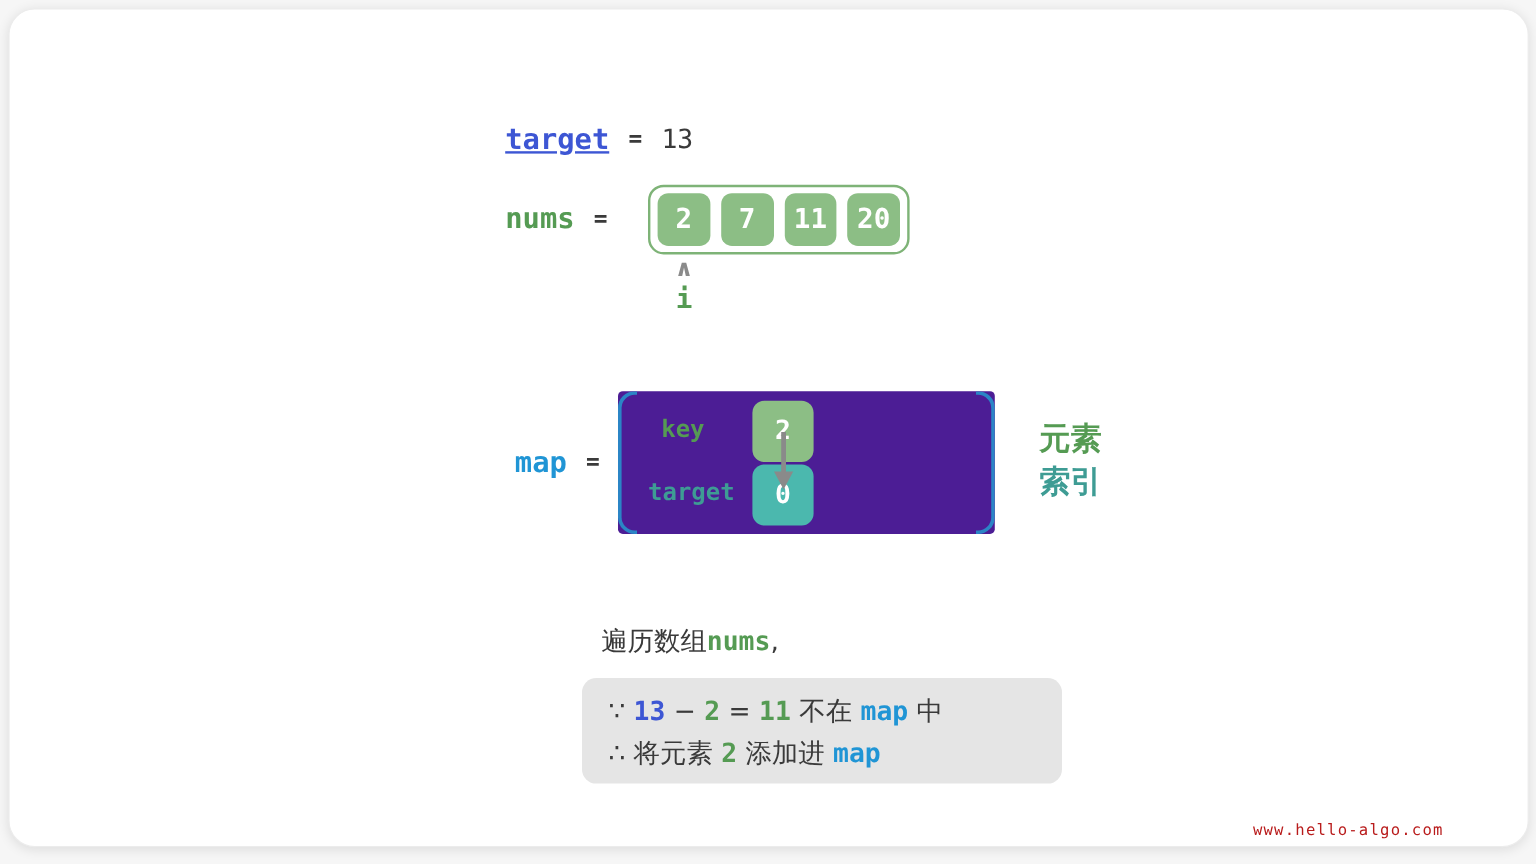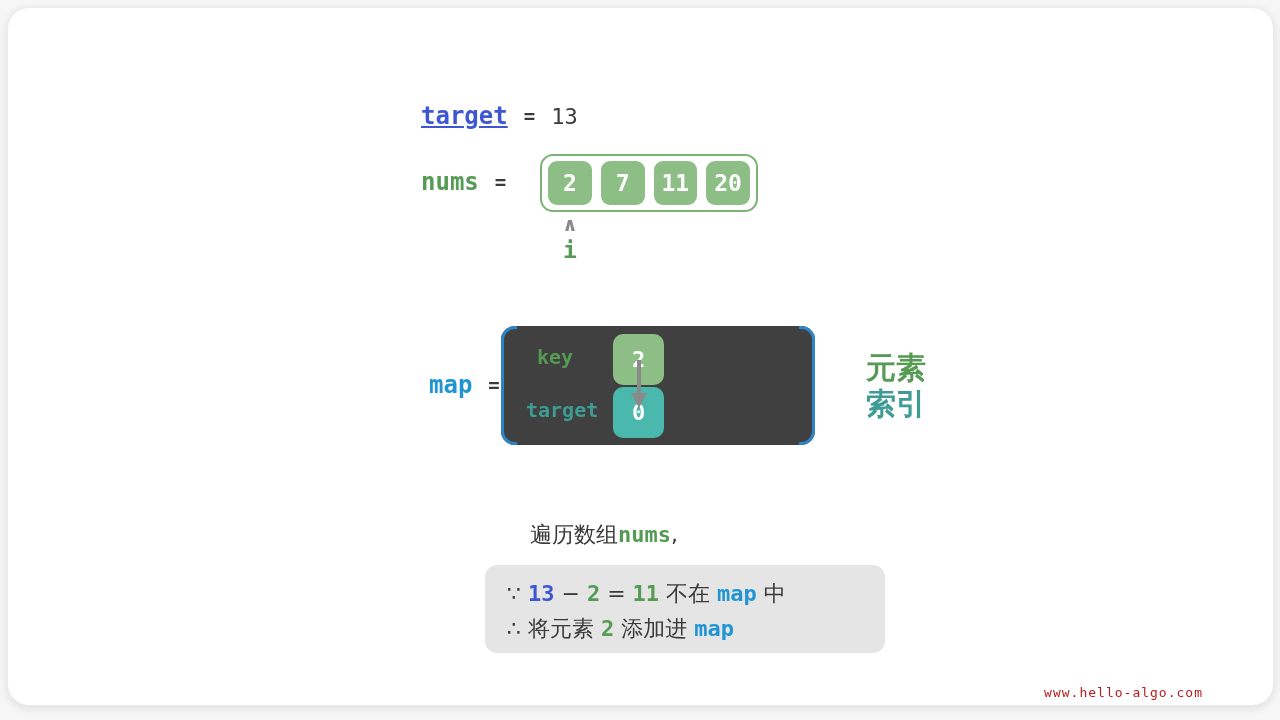--- a/index.html
+++ b/index.html
@@ -24,36 +24,36 @@
   .array-box{left:532px;top:146px;width:218px;height:58px;box-sizing:border-box;
     border:2px solid #7eb377;border-radius:13px;padding:5px 6px;
     display:flex;gap:9px;justify-content:center;align-items:center;background:#ffffff;}
   .array-cell{width:44px;height:44px;border-radius:9px;background:#8cbe85;
     color:#ffffff;font-size:23px;display:flex;align-items:center;justify-content:center;}
   .caret{left:547px;top:205px;width:30px;text-align:center;font-size:19px;
     font-weight:bold;color:#8a8a8a;}
   .i-label{left:547px;top:229px;width:30px;text-align:center;font-size:23px;color:#559b53;}
 
   
-  .map-box{left:493px;top:318px;width:314px;height:119px;background:#404040;border-radius:14px;}
+  .map-box{left:507px;top:318px;width:314px;height:119px;background:#4c1d95;border-radius:4px;}
   .bracket{position:absolute;top:0;bottom:0;width:16px;box-sizing:border-box;
     border:3px solid #2b85c6;}
   .bracket.left{left:0;border-right:none;border-radius:14px 0 0 14px;}
   .bracket.right{right:0;border-left:none;border-radius:0 14px 14px 0;}
   .map-key-label{position:absolute;left:36px;top:19px;font-size:20px;color:#559b53;}
   .map-value-label{position:absolute;left:25px;top:72px;font-size:20px;color:#3e9c94;}
   .map-cell{position:absolute;left:112px;width:51px;height:51px;border-radius:10px;
     color:#ffffff;font-size:22px;display:flex;align-items:center;justify-content:center;}
   .map-cell.key{top:8px;background:#8cbe85;}
   .map-cell.value{top:61px;background:#4bb8ae;}
   .kv-arrow{position:absolute;left:125px;top:34px;}
-  .cjk-label{font-size:30px;font-weight:bold;text-align:right;}
+  .cjk-label{font-size:26px;font-weight:bold;text-align:right;}
 
   
-  .caption{left:522px;top:512px;font-size:22px;display:flex;align-items:baseline;}
+  .caption{left:493px;top:512px;font-size:22px;display:flex;align-items:baseline;}
   .note-box{left:477px;top:557px;width:400px;height:88px;box-sizing:border-box;
     background:#e5e5e5;border-radius:12px;padding:11px 22px;}
   .note-line{font-size:22px;line-height:35px;white-space:pre;display:flex;align-items:baseline;}
   .seg-dark{color:#3a3a3a;font-family:"DejaVu Sans",sans-serif;}
   .seg-blue{color:#3d56d4;font-family:"DejaVu Sans Mono",monospace;font-weight:bold;}
   .seg-green{color:#559b53;font-family:"DejaVu Sans Mono",monospace;font-weight:bold;}
   .seg-azure{color:#2095d5;font-family:"DejaVu Sans Mono",monospace;font-weight:bold;}
 
   
   .step-badge{left:35px;top:643px;width:146px;height:48px;box-sizing:border-box;

